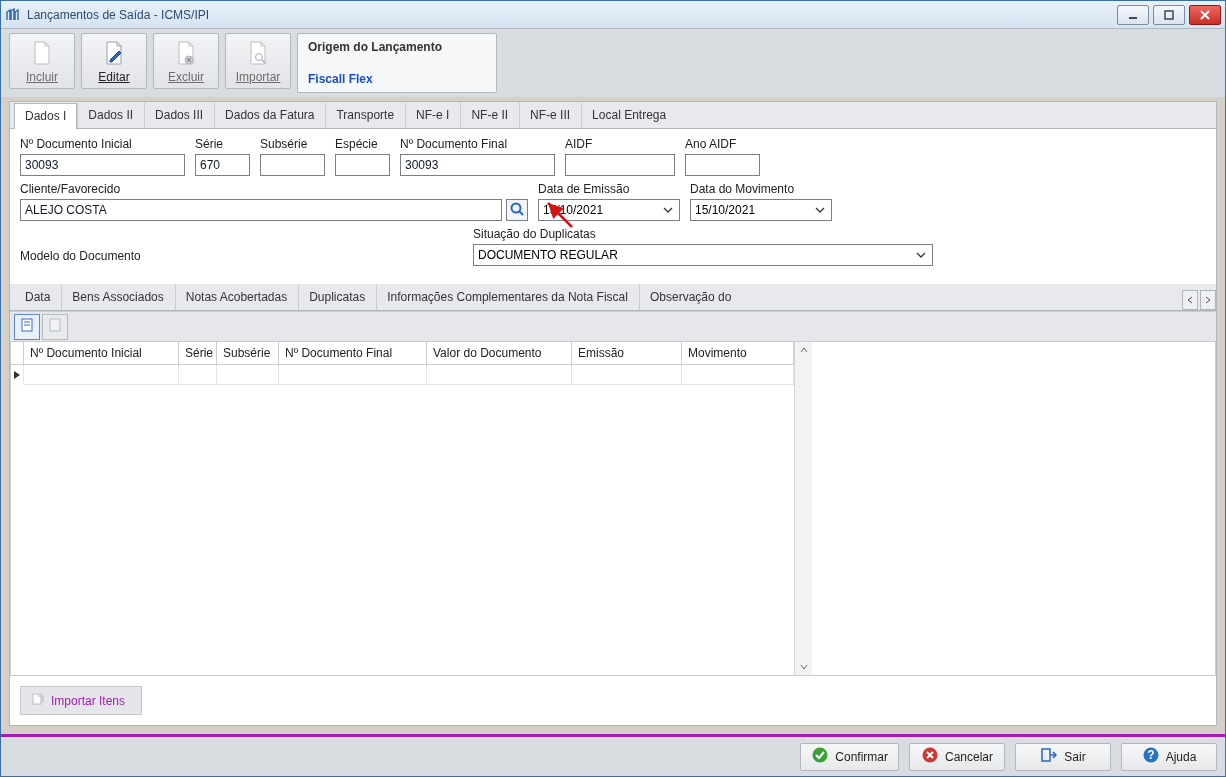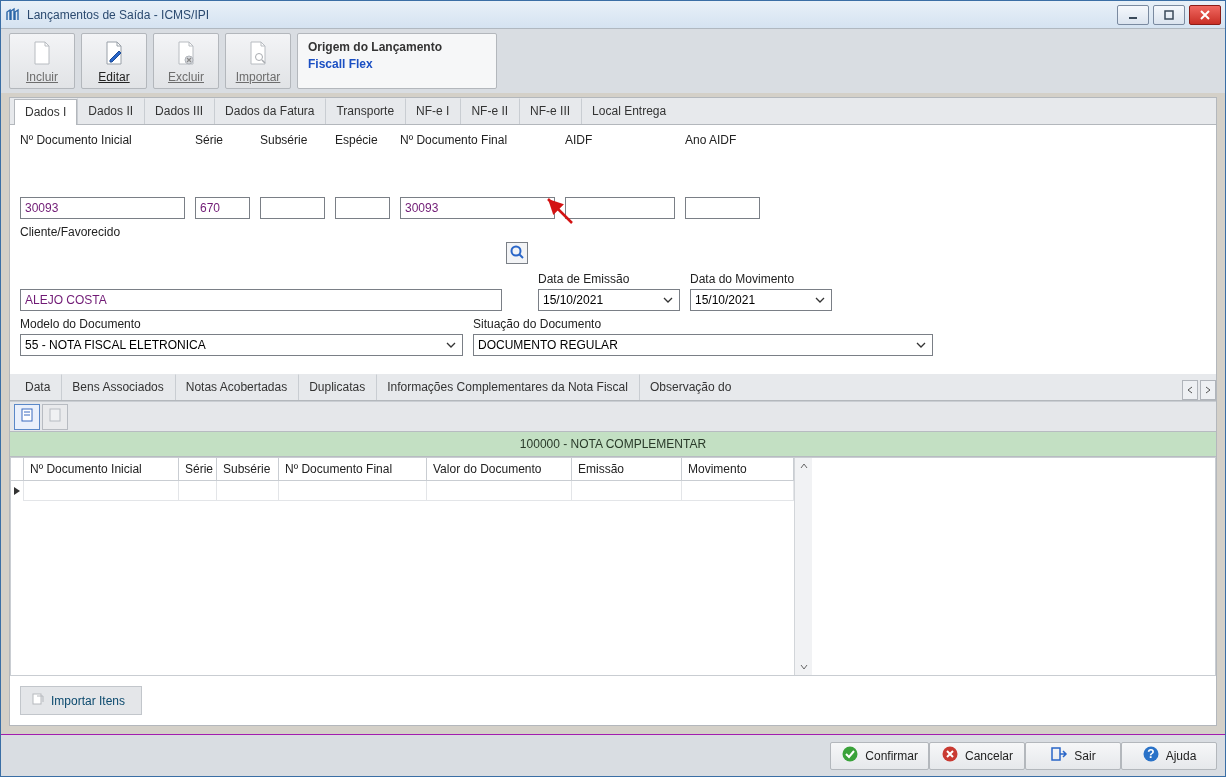--- a/index.html
+++ b/index.html
@@ -13,56 +13,56 @@
   .winbtn { width:32px; height:20px; border:1px solid #7a8aa0; border-radius:2px; background:linear-gradient(#f5f8fc,#dbe4ef); display:flex; align-items:center; justify-content:center; cursor:default;}
   .winbtn.close { background:linear-gradient(#f06860,#c92f26); border-color:#8b1d17;}
   .winbtn.close svg path { stroke:#fff;}
   
   .toolbar { display:flex; align-items:stretch; padding:4px 8px; gap:6px; background:#d9dde2;}
   .tbtn { width:66px; height:56px; border:1px solid #b3b7bc; background:linear-gradient(#f3f4f6,#e1e3e6); display:flex; flex-direction:column; align-items:center; justify-content:center; gap:3px; color:#6d6d6d; border-radius:2px;}
   .tbtn.enabled { color:#222; }
   .tbtn .under { text-decoration: underline; }
   .tbtn .ico { width:24px; height:28px; display:flex; align-items:center; justify-content:center;}
   .origin-box { border:1px solid #b3b7bc; background:#f6f7f8; padding:6px 10px; min-width:200px; border-radius:2px;}
-  .origin-box .hdr { color:#333; font-weight:600; margin-bottom:3px;}
+  .origin-box .hdr { color:#333; font-weight:600; margin-bottom:18px;}
   .origin-box .val { color:#1a4fc3; font-weight:600;}
   
   .main { flex:1; margin:4px 8px 8px 8px; background:#fff; border:1px solid #b3b7bc; display:flex; flex-direction:column; position:relative;}
   
   .tabstrip { display:flex; align-items:flex-end; background:#e7e9ec; border-bottom:1px solid #b3b7bc; padding-left:4px; position:relative;}
   .tab { padding:5px 10px 6px 10px; color:#333; border:1px solid transparent; border-bottom:none; margin-right:0px; cursor:default; white-space:nowrap; background:transparent;}
   .tab.active { background:#fff; border-color:#b3b7bc; position:relative; top:1px; }
   .tab.sep { border-left:1px solid #c9cdd2;}
   .tabstrip .scroll-arrows { margin-left:auto; display:flex;}
   .scroll-arrows .sa { width:16px; height:20px; border:1px solid #b0b4ba; background:#eef0f3; display:flex; align-items:center; justify-content:center; margin-left:2px;}
   
   .form-area { padding:8px 10px; background:#fff; }
   .row { display:flex; gap:10px; align-items:flex-end; margin-bottom:6px;}
   .field { display:flex; flex-direction:column; }
   .field label { color:#222; margin-bottom:3px; white-space:nowrap;}
-  .inp { height:22px; border:1px solid #7a7f86; padding:1px 4px; background:#fff; color:#701a75;margin-top:47px;}
+  .inp { height:22px; border:1px solid #7a7f86; padding:1px 4px; background:#fff; color:#0f172a;}
   .combo { height:22px; border:1px solid #7a7f86; background:#fff; display:flex; align-items:center; padding:0 4px; position:relative;}
   .combo .caret { position:absolute; right:2px; top:1px; width:18px; height:18px; display:flex; align-items:center; justify-content:center;}
   .iconbtn { width:22px; height:22px; border:1px solid #7a7f86; background:#f3f4f6; display:flex; align-items:center; justify-content:center; margin-left:4px;}
   
   .subtoolbar { height:30px; background:#e5e7ea; border-top:1px solid #c9cdd2; display:flex; align-items:center; padding:2px 4px; gap:2px;}
   .subtoolbar .sbtn { width:26px; height:26px; border:1px solid #5a88c8; background:#eaf0fb; display:flex; align-items:center; justify-content:center;}
   .subtoolbar .sbtn.disabled { border-color:#b7bbc1; background:#e9eaec;}
   .green-banner { background:#c3e0c3; text-align:center; padding:5px 0; color:#2a3a2a; border-top:1px solid #b7bbc1; border-bottom:1px solid #b7bbc1;}
   .grid-head { display:flex; border-bottom:1px solid #c9cdd2; background:#fff;}
   .grid-head .gh { padding:4px 6px; border-right:1px solid #c9cdd2; color:#222; white-space:nowrap;}
   .grid-body { flex:1; position:relative; background:#fff;}
   .grid-row { display:flex; height:20px; align-items:stretch;}
   .grid-row .rowmarker { width:13px; display:flex; align-items:center; justify-content:center; border-right:1px solid #e3e5e8;}
   .grid-row .gc { border-right:1px solid #e3e5e8; border-bottom:1px solid #e3e5e8;}
   .vscroll { width:18px; background:#f1f2f4; border-left:1px solid #d2d5d9;}
   .import-bar { padding:10px;}
-  .import-btn { background:#e4e6e9; border:1px solid #c2c6cb; color:#0c4a6e; padding:5px 16px 5px 10px; display:inline-flex; align-items:center; gap:6px;}
-  
-  .footer { height:42px; background:#d9dde2; border-top:1px solid #a21caf; display:flex; align-items:center; justify-content:flex-end; padding:0 8px; gap:0;}
+  .import-btn { background:#e4e6e9; border:1px solid #c2c6cb; color:#a21caf; padding:5px 16px 5px 10px; display:inline-flex; align-items:center; gap:6px;}
+  
+  .footer { height:42px; background:#d9dde2; border-top:3px solid #a21caf; display:flex; align-items:center; justify-content:flex-end; padding:0 8px; gap:10px;}
   .fbtn { min-width:96px; height:28px; border:1px solid #b3b7bc; background:linear-gradient(#f6f7f8,#e6e8eb); display:flex; align-items:center; justify-content:center; gap:6px; color:#222; border-radius:2px; padding:0 10px;}
   
   .red-arrow { position:absolute; pointer-events:none;}
   
   .gh.c0, .gc.c0 { width:13px; padding:0;}
   .gh.c1, .gc.c1 { width:155px;}
   .gh.c2, .gc.c2 { width:38px;}
   .gh.c3, .gc.c3 { width:62px;}
   .gh.c4, .gc.c4 { width:148px;}
   .gh.c5, .gc.c5 { width:145px;}
@@ -234,31 +234,23 @@
                   <path d="M1 3 L5 7 L9 3" fill="none" stroke="#333" stroke-width="1.3"></path>
                 </svg>
               </span>
           </div>
         </div>
       </div>
 
       <div class="row">
         <div class="field" style="width:443px;">
           <label>Modelo do Documento</label>
-          <div class="combo">
-            <span>55 - NOTA FISCAL ELETRONICA</span>
-            <span class="caret">
-                <svg width="10" height="10">
-                  <path d="M1 3 L5 7 L9 3" fill="none" stroke="#333" stroke-width="1.3"></path>
-                </svg>
-              </span>
-          </div>
         </div>
         <div class="field" style="width:460px;">
-          <label>Situação do Documento</label>
+          <label>Situação do Duplicatas</label>
           <div class="combo">
             <span>DOCUMENTO REGULAR</span>
             <span class="caret">
                 <svg width="10" height="10">
                   <path d="M1 3 L5 7 L9 3" fill="none" stroke="#333" stroke-width="1.3"></path>
                 </svg>
               </span>
           </div>
         </div>
       </div>
@@ -304,21 +296,20 @@
               </svg></span>
           </div>
         <div class="sbtn disabled">
             <span><svg width="16" height="16">
                 <rect x="3" y="2" width="10" height="12" fill="#f0f1f3" stroke="#b7bbc1"></rect>
               </svg></span>
           </div>
       </div>
 
       <div class="content-body">
-        <div class="green-banner">100000   -   NOTA COMPLEMENTAR</div>
 
         <div class="grid-outer">
           <div class="left">
             <div class="grid-head">
               <div class="gh c0"></div>
               <div class="gh c1">Nº Documento Inicial</div>
               <div class="gh c2">Série</div>
               <div class="gh c3">Subsérie</div>
               <div class="gh c4">Nº Documento Final</div>
               <div class="gh c5">Valor do Documento</div>

